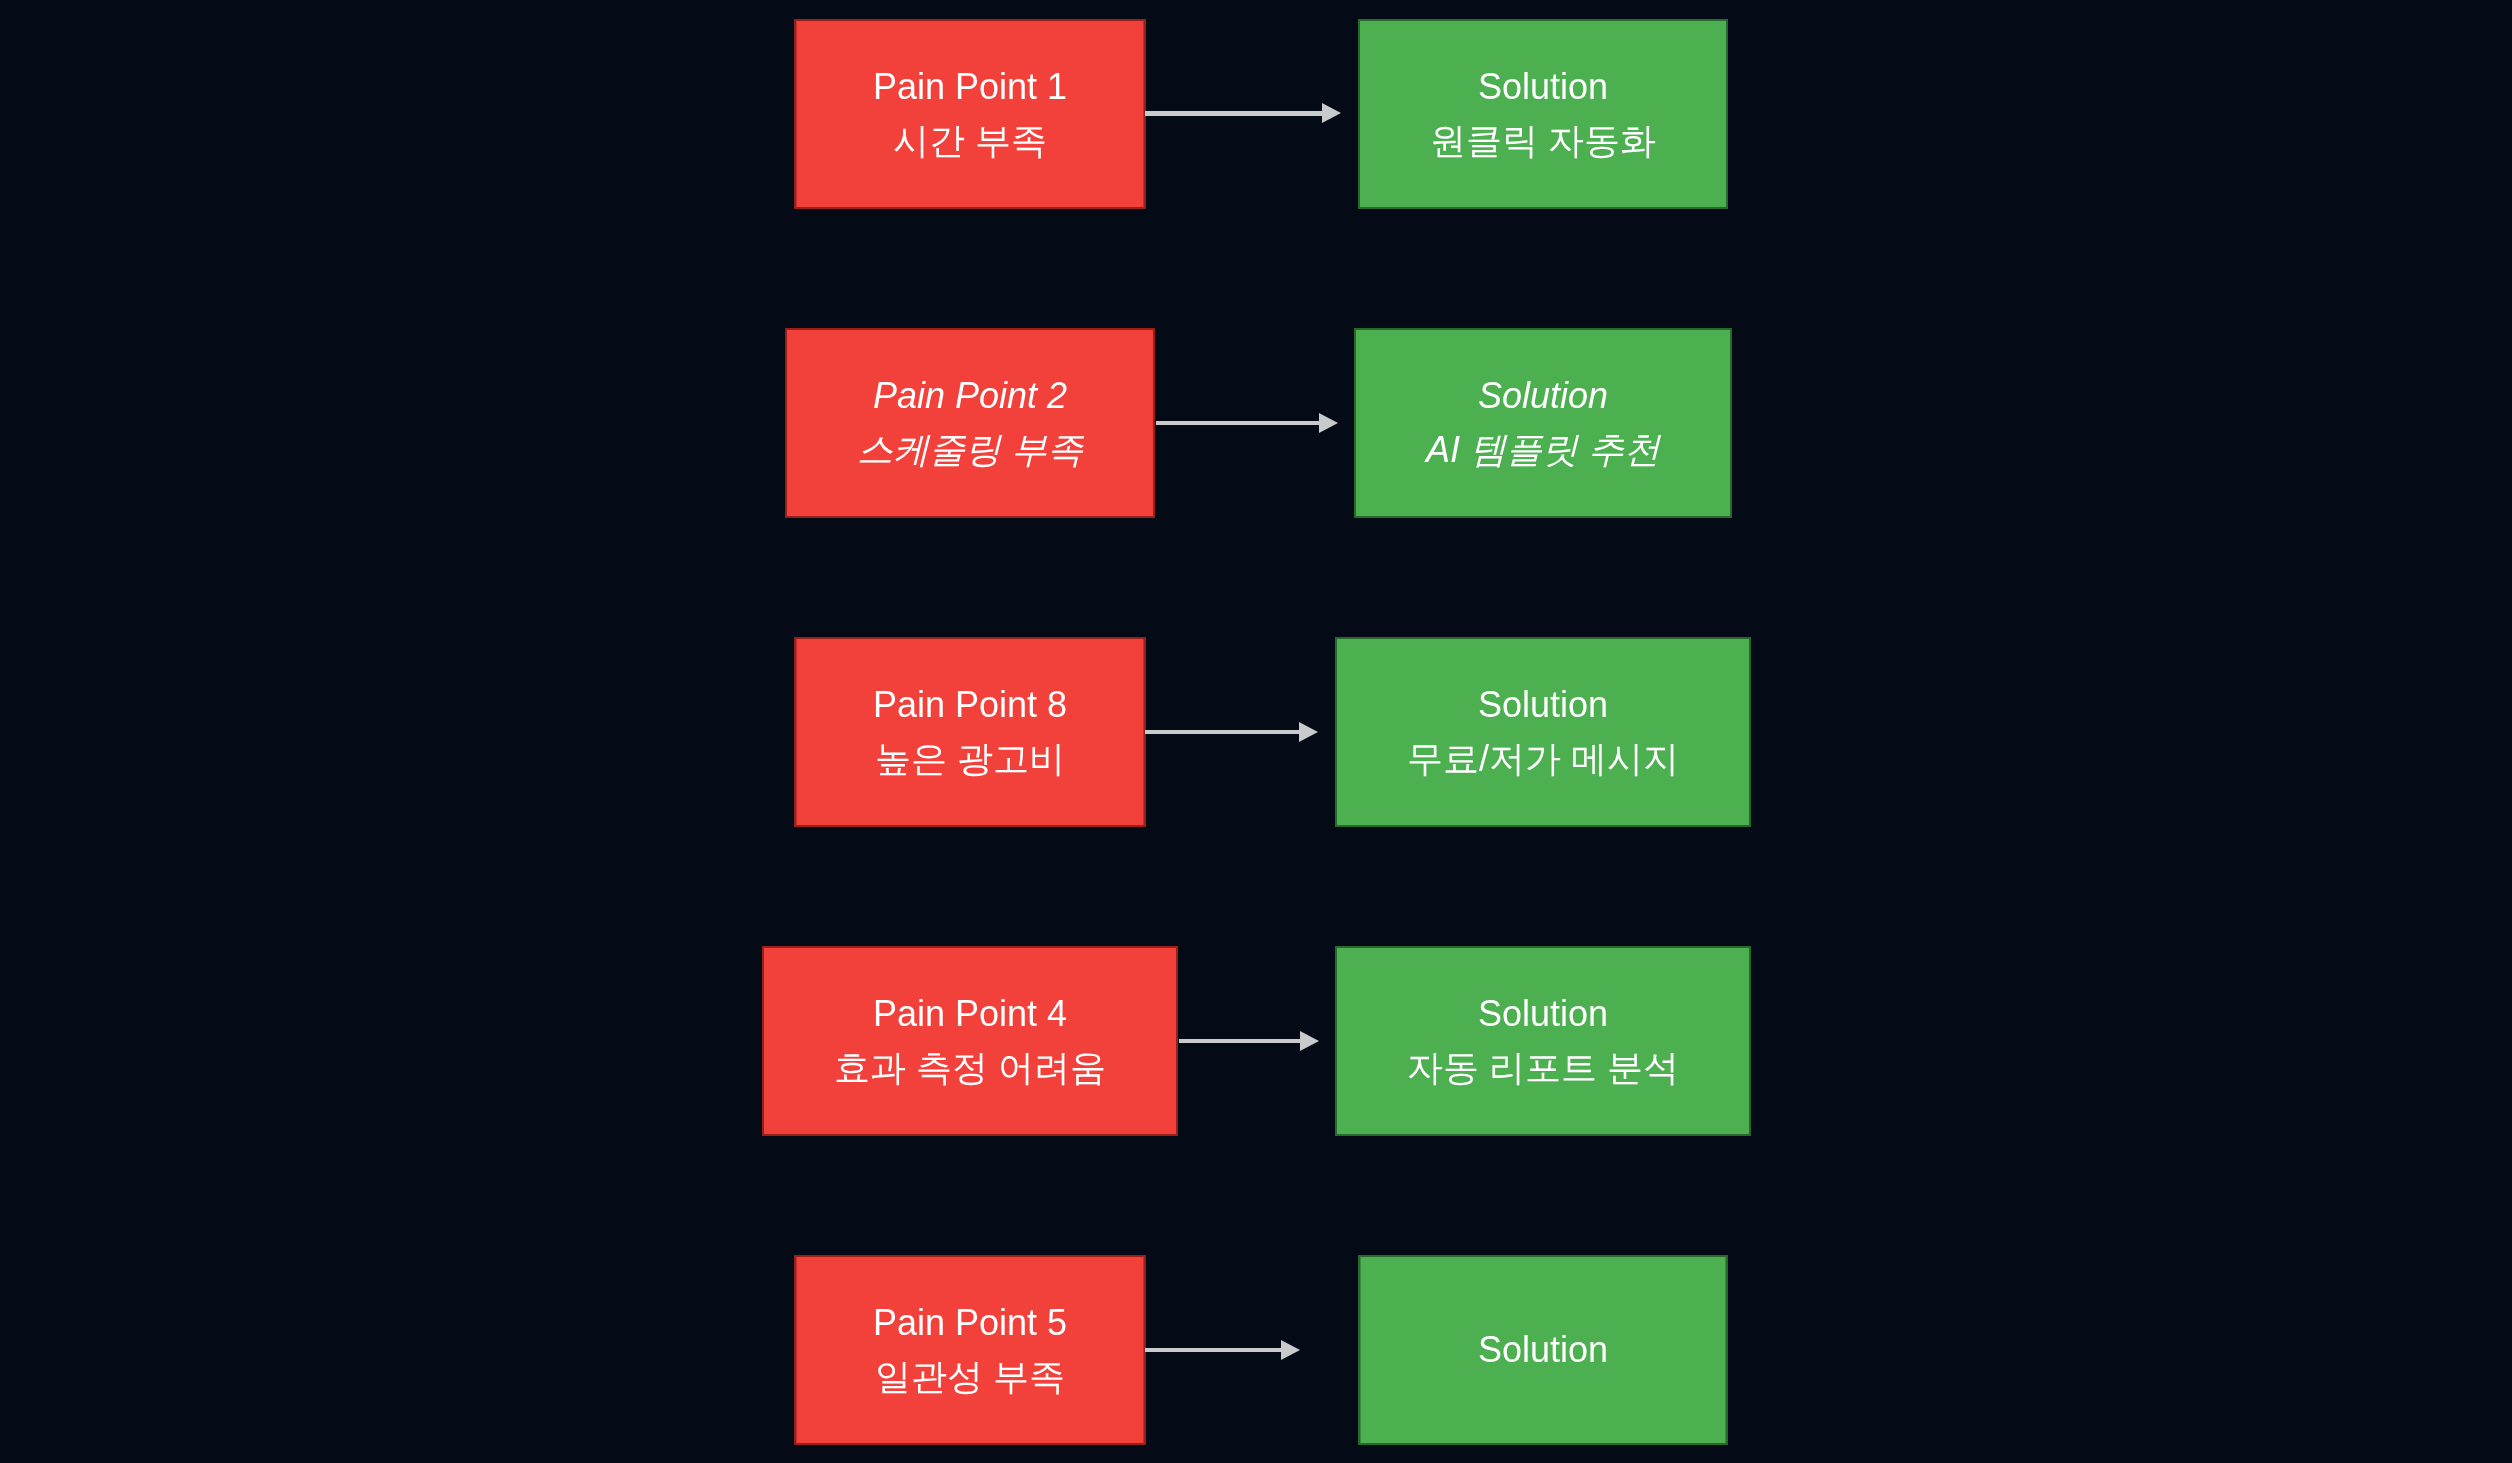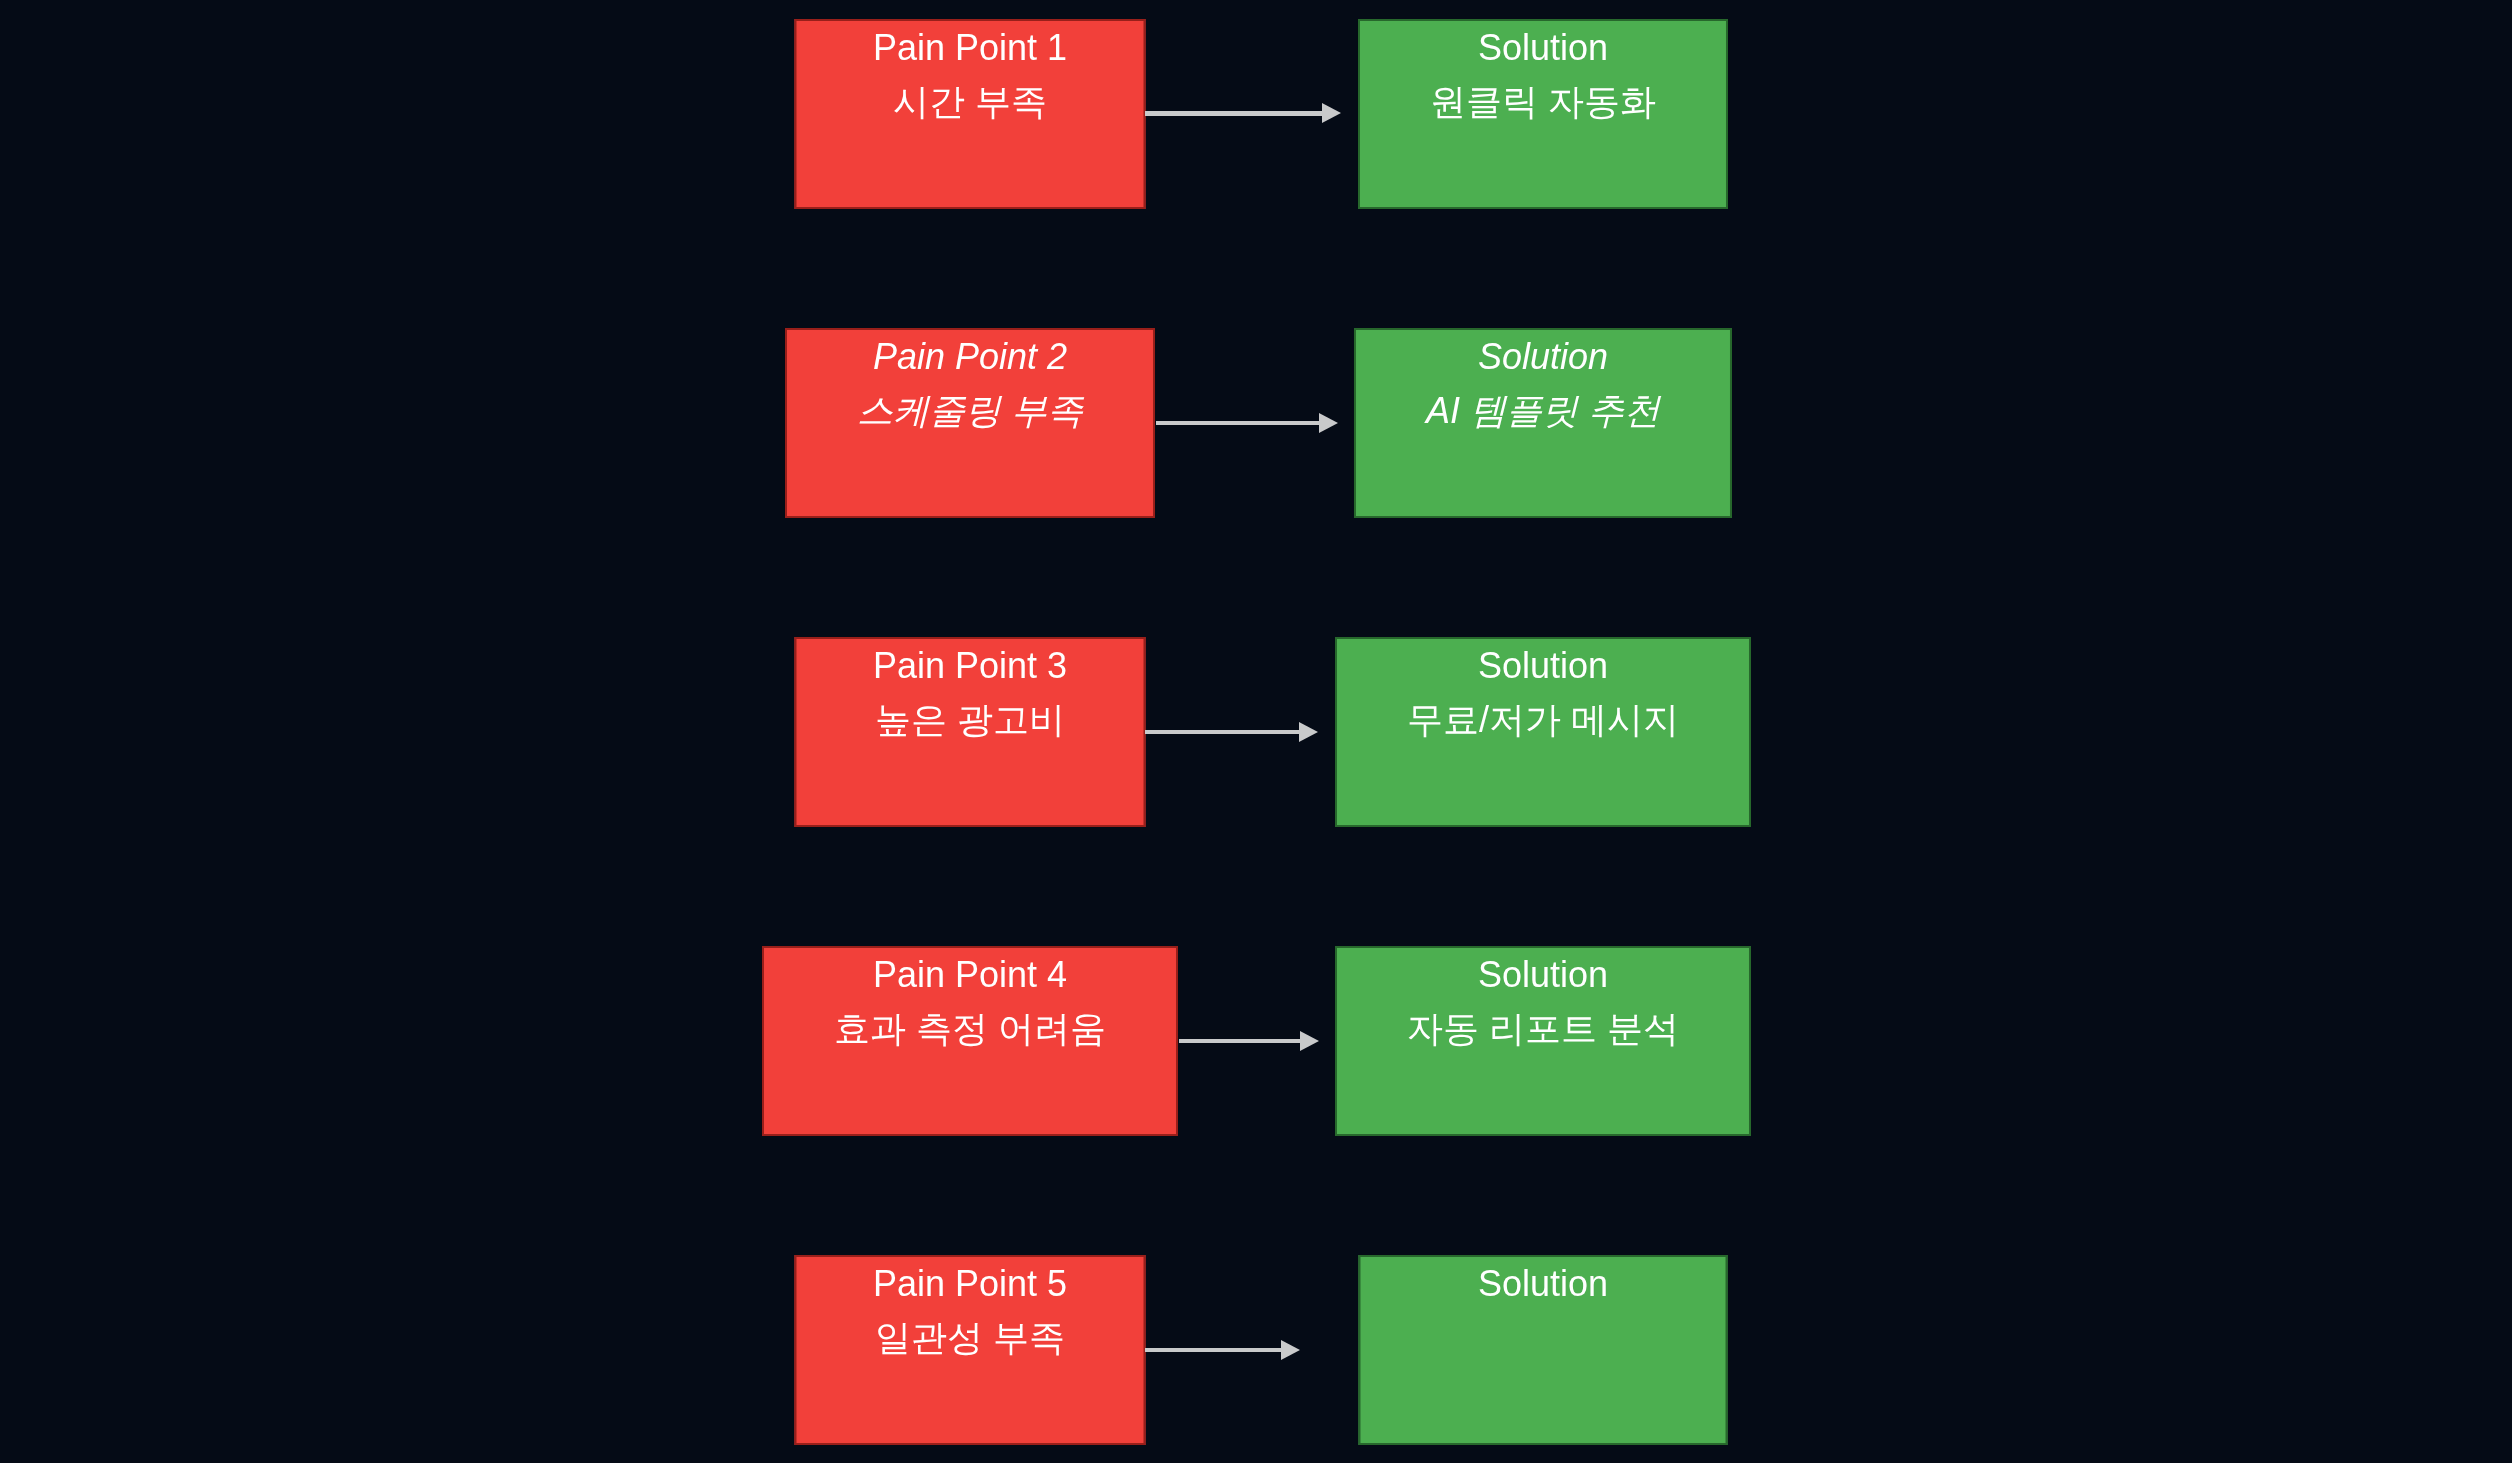--- a/index.html
+++ b/index.html
@@ -27,20 +27,21 @@
   .row:nth-of-type(4) { top: 946px; padding-left: 9px; }
   .row:nth-of-type(5) { top: 1255px; }
 
   .box {
     position: absolute;
     top: 0;
     height: 190px;
     box-sizing: border-box;
     display: flex;
     flex-direction: column;
+    justify-content: center;
     align-items: center;
     padding: 0 70px;
     white-space: nowrap;
     color: var(--text, #ffffff);
     font-size: 36px;
     line-height: 54px;
     font-weight: 500;
     text-align: center;
   }
   .box.pain {
@@ -113,21 +114,21 @@
       <span class="head"></span>
     </div>
     <div class="box solution">
       <div>Solution</div>
       <div>AI 템플릿 추천</div>
     </div>
   </div>
 
   <div class="row">
     <div class="box pain">
-      <div>Pain Point 3</div>
+      <div>Pain Point 8</div>
       <div>높은 광고비</div>
     </div>
     <div class="arrow" style="left: 1145px; width: 173px;">
       <span class="line"></span>
       <span class="head"></span>
     </div>
     <div class="box solution">
       <div>Solution</div>
       <div>무료/저가 메시지</div>
     </div>

